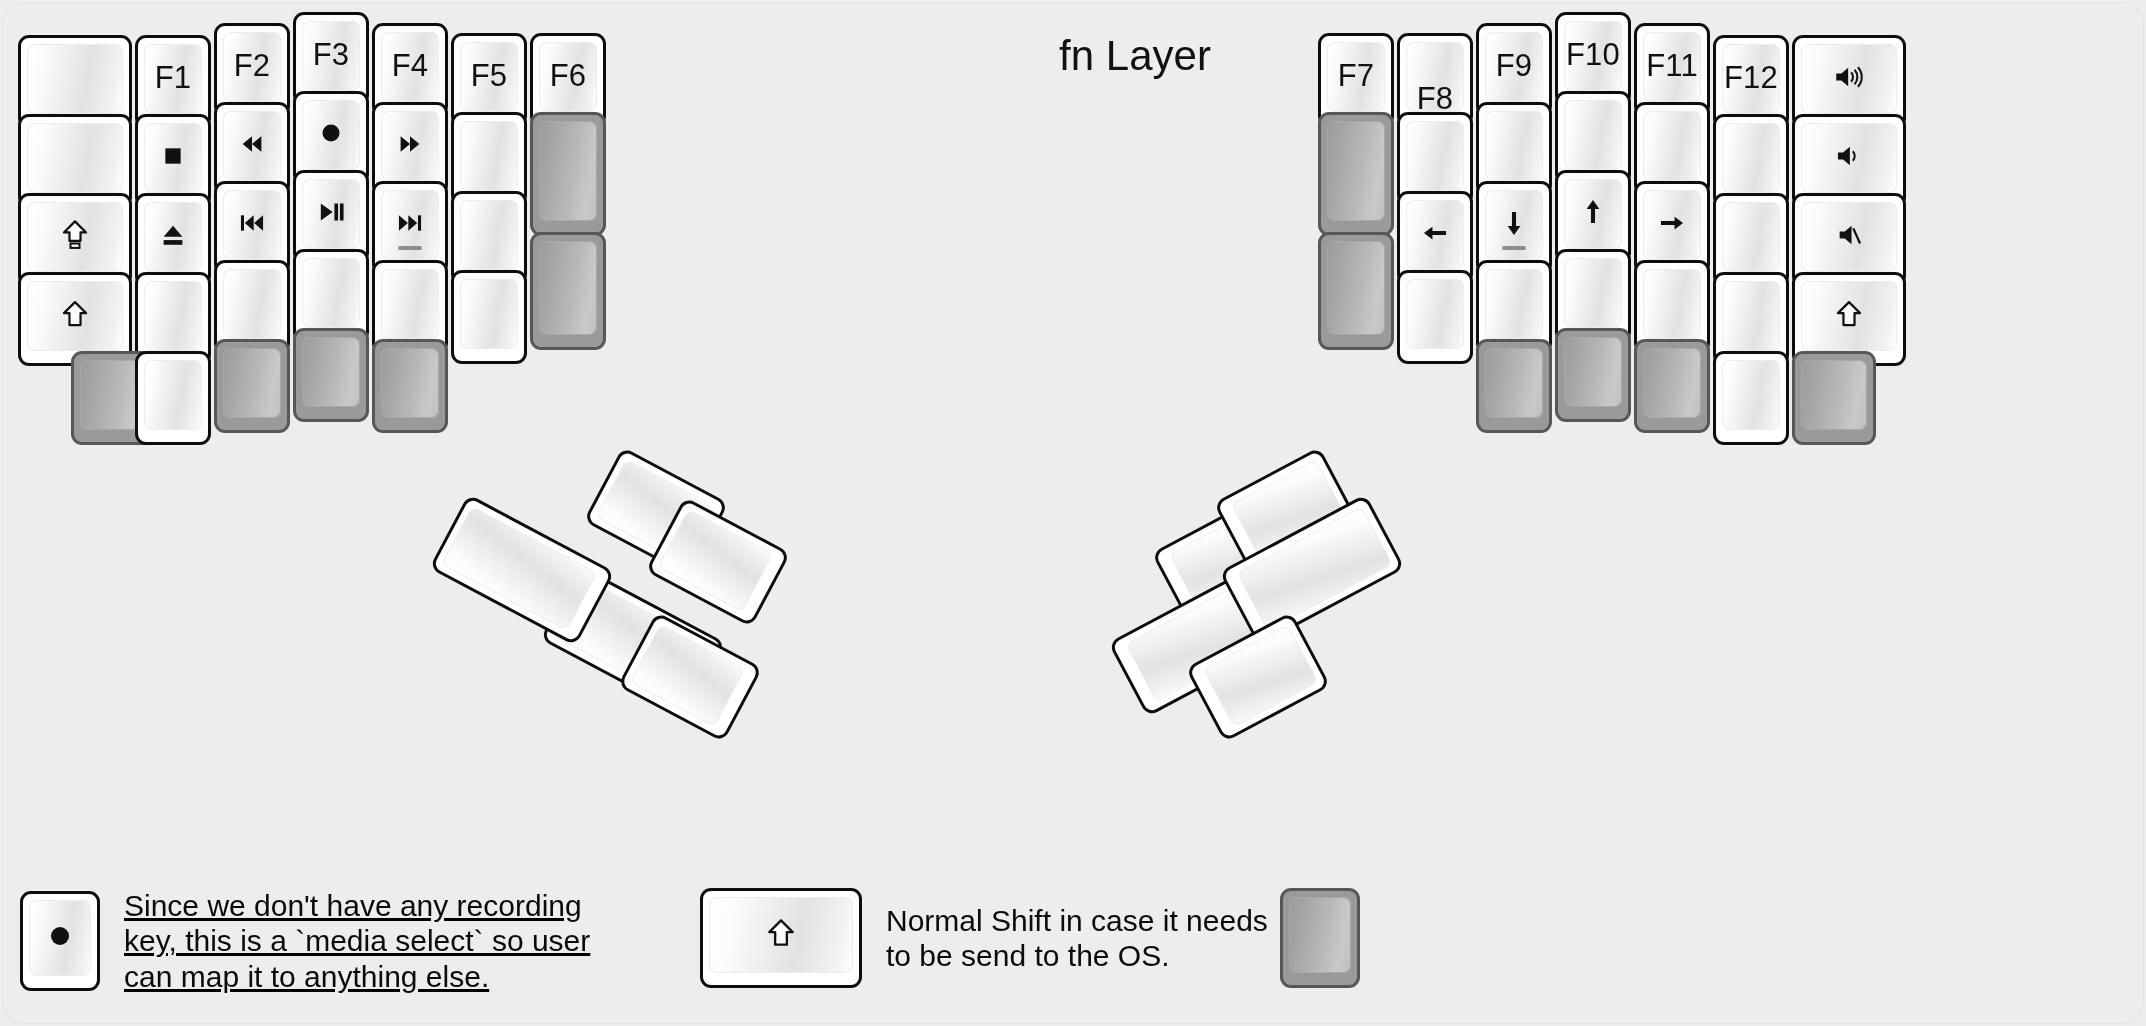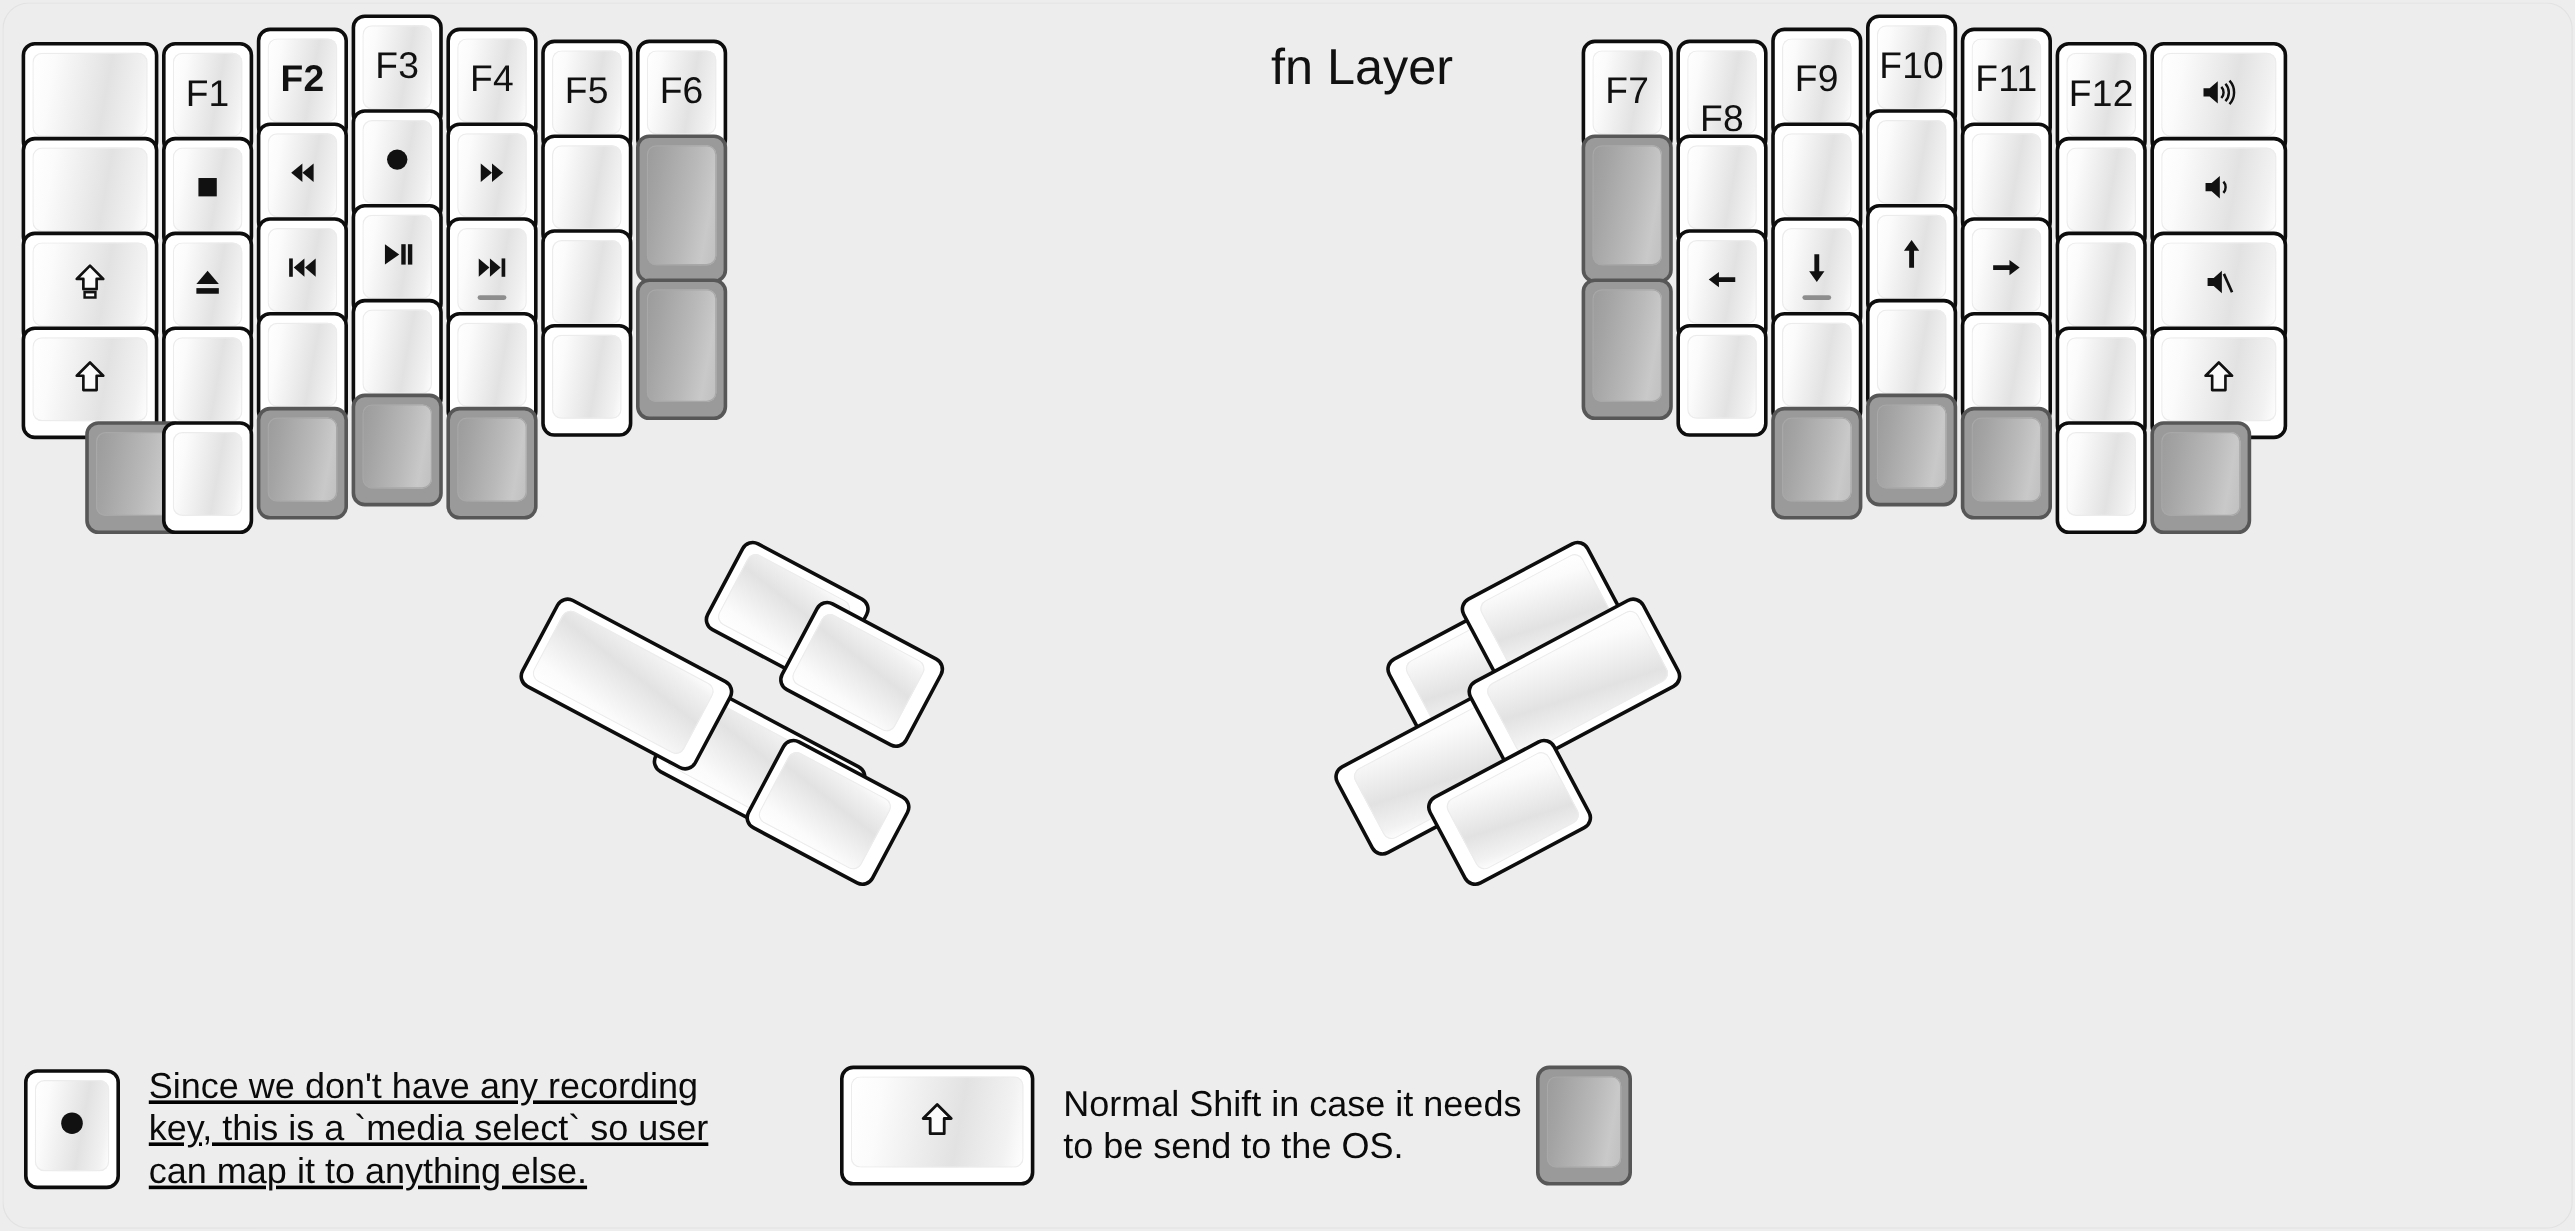--- a/index.html
+++ b/index.html
@@ -99,21 +99,21 @@
 
   <div class="board" id="board">
       <div class="key" style="left: 18px; top: 35px; width: 114px; height: 94px;">
         <div class="face"></div>
         <div class="legend"></div>
       </div>
       <div class="key" style="left: 135px; top: 35px; width: 76px; height: 94px;">
         <div class="face"></div>
         <div class="legend">F1</div>
       </div>
-      <div class="key" style="left: 214px; top: 23px; width: 76px; height: 94px; font-weight: bold;">
+      <div class="key" style="left: 214px; top: 23px; width: 76px; height: 94px;">
         <div class="face"></div>
         <div class="legend">F2</div>
       </div>
       <div class="key" style="left: 293px; top: 12px; width: 76px; height: 94px;">
         <div class="face"></div>
         <div class="legend">F3</div>
       </div>
       <div class="key" style="left: 372px; top: 23px; width: 76px; height: 94px;">
         <div class="face"></div>
         <div class="legend">F4</div>

